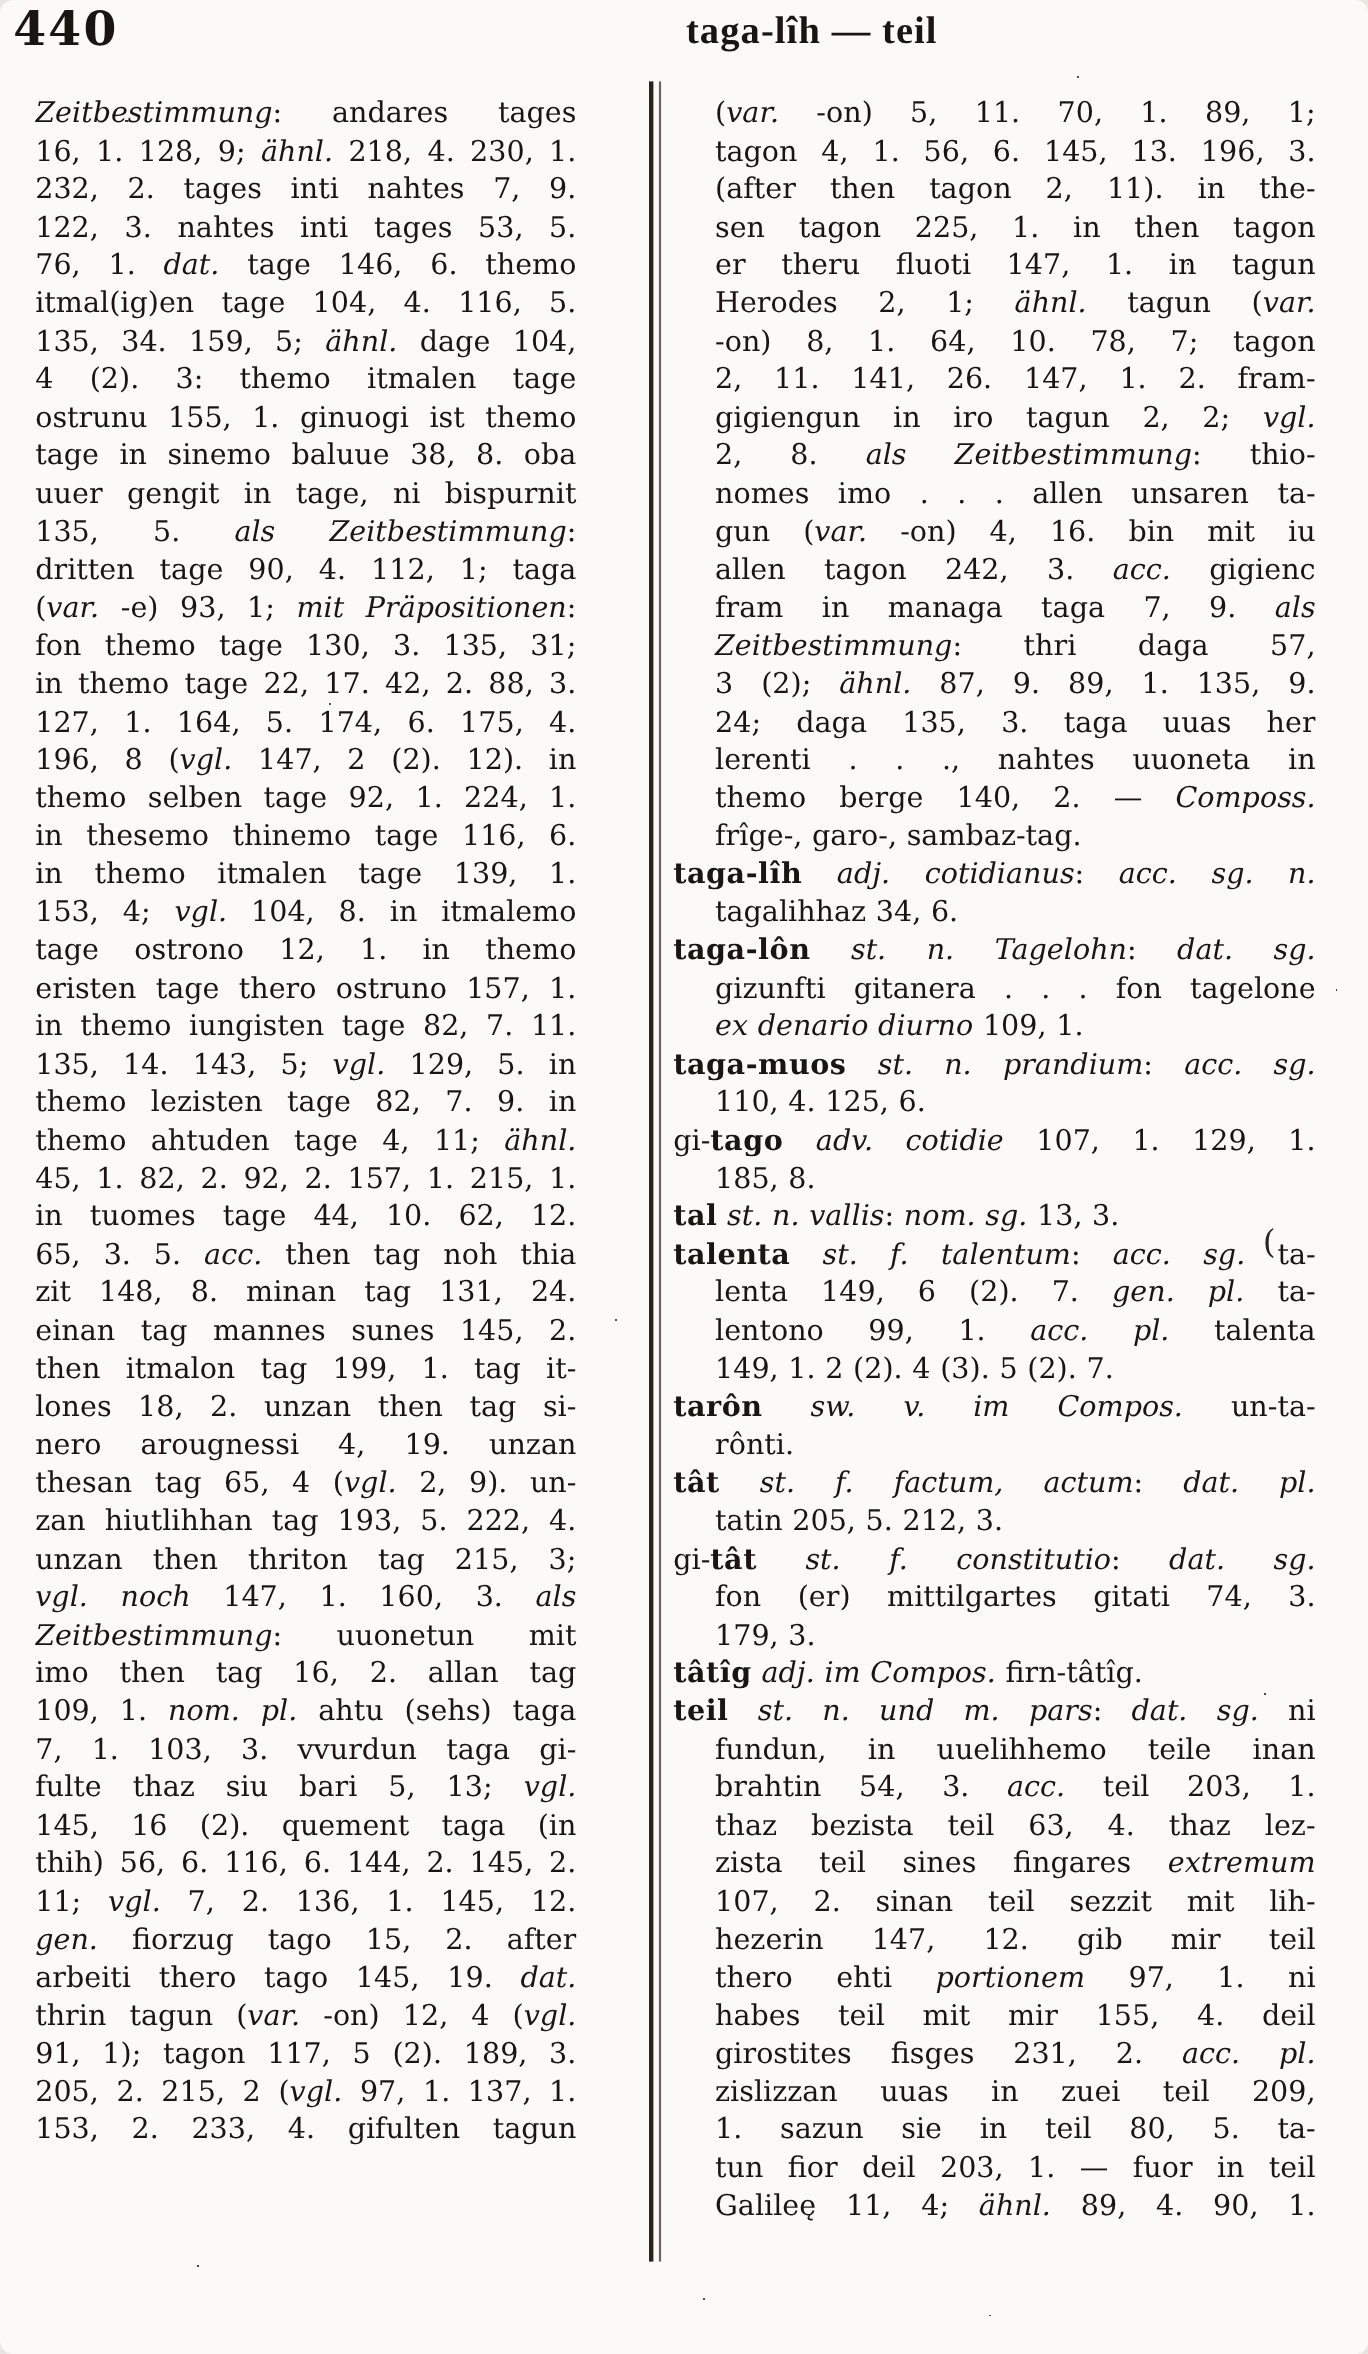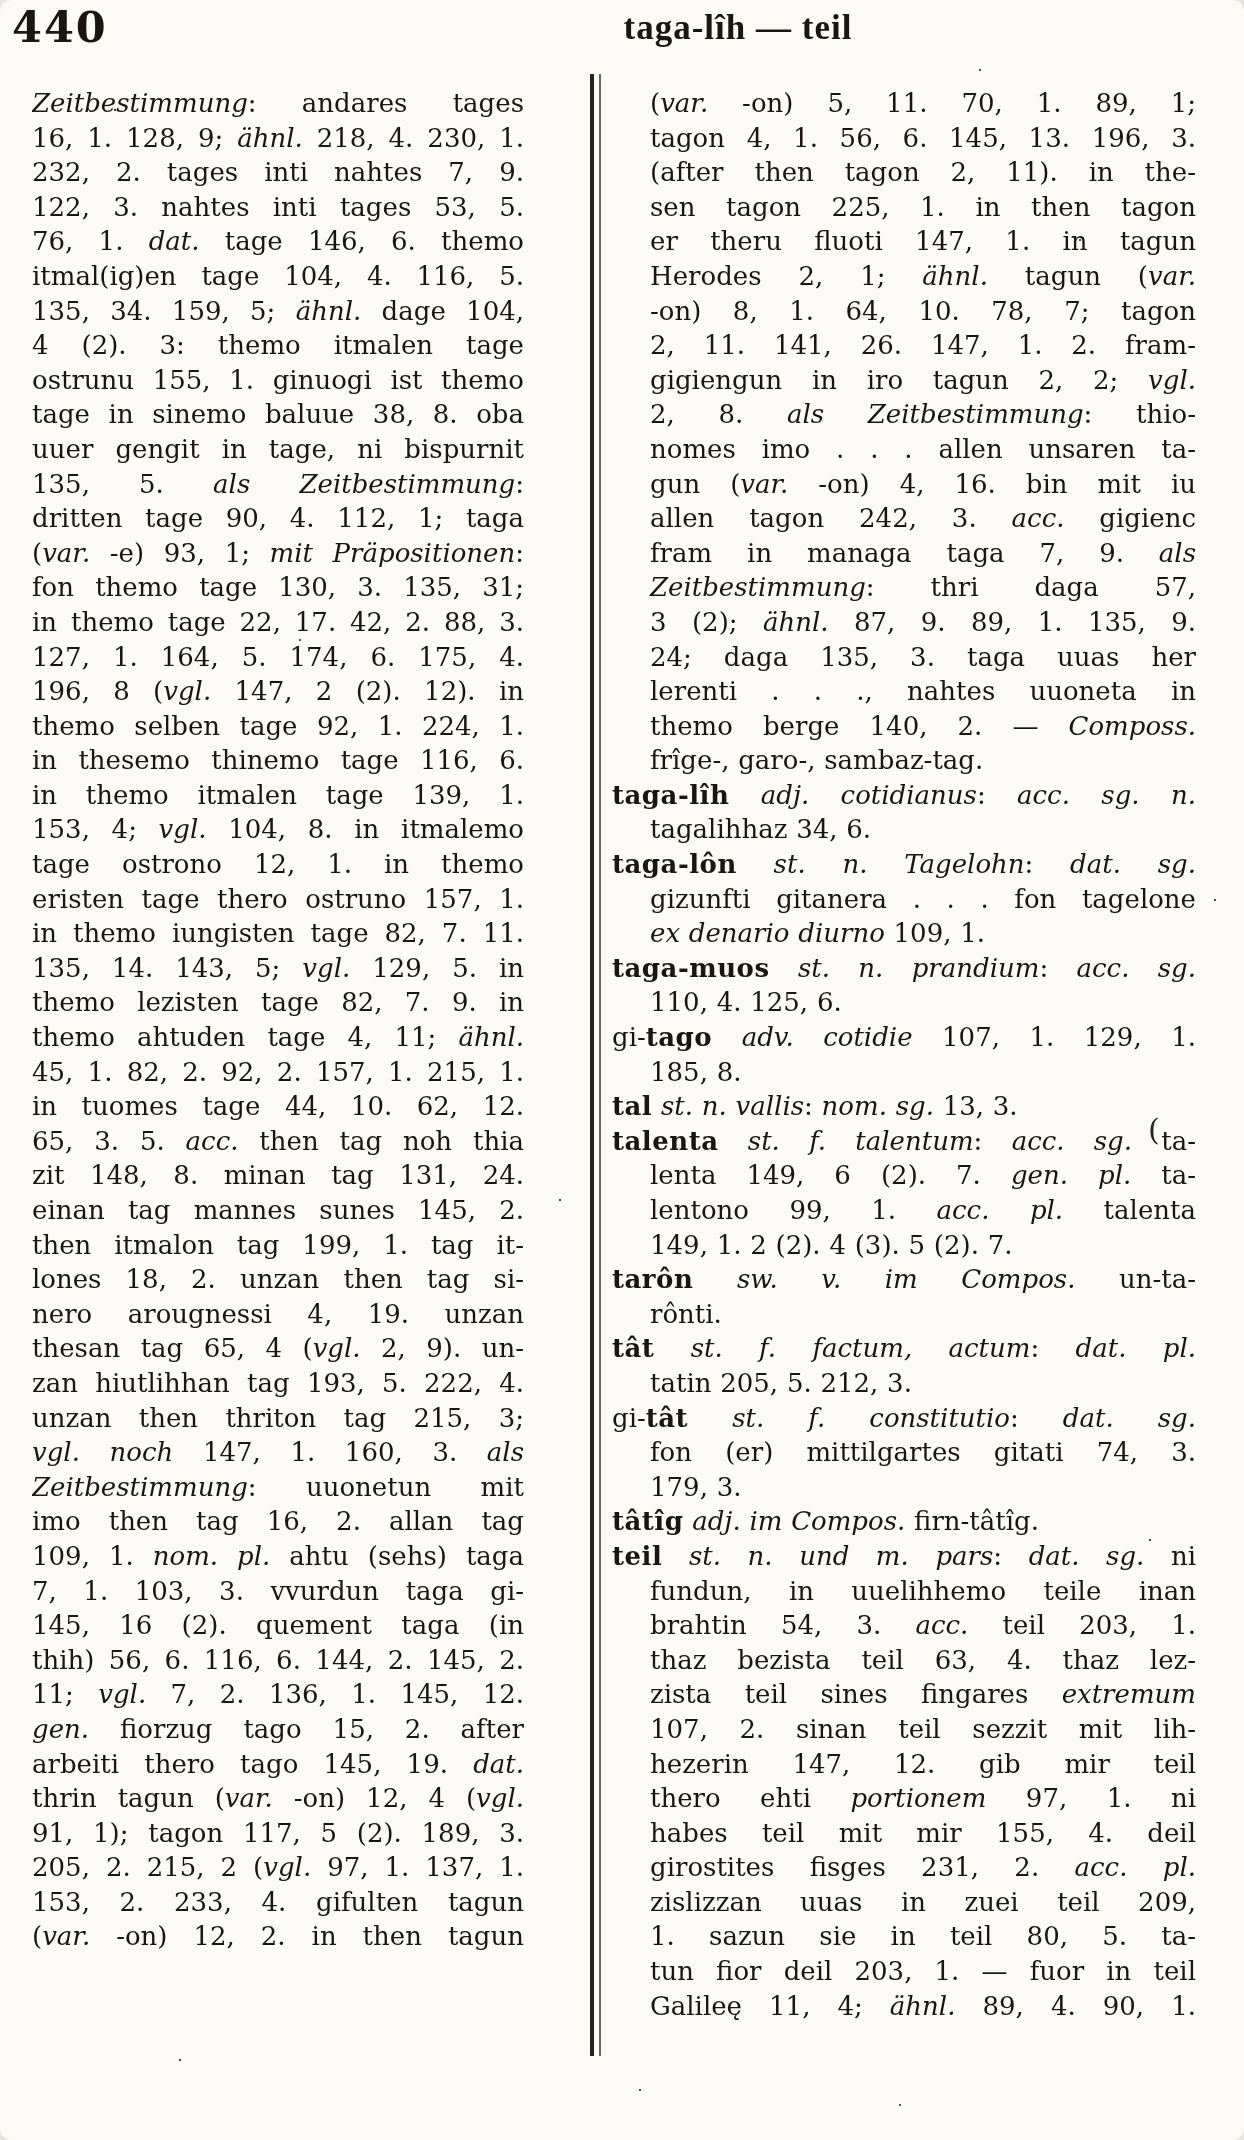--- a/index.html
+++ b/index.html
@@ -107,30 +107,30 @@
       <div class="tline"><span>lones 18, 2. unzan then tag si-</span></div>
       <div class="tline"><span>nero arougnessi 4, 19. unzan</span></div>
       <div class="tline"><span>thesan tag 65, 4 (</span><span class="it">vgl.</span><span> 2, 9). un-</span></div>
       <div class="tline"><span>zan hiutlihhan tag 193, 5. 222, 4.</span></div>
       <div class="tline"><span>unzan then thriton tag 215, 3;</span></div>
       <div class="tline"><span class="it">vgl. noch</span><span> 147, 1. 160, 3. </span><span class="it">als</span></div>
       <div class="tline"><span class="it">Zeitbestimmung</span><span>: uuonetun mit</span></div>
       <div class="tline"><span>imo then tag 16, 2. allan tag</span></div>
       <div class="tline"><span>109, 1. </span><span class="it">nom. pl.</span><span> ahtu (sehs) taga</span></div>
       <div class="tline"><span>7, 1. 103, 3. vvurdun taga gi-</span></div>
+      <div class="tline"><span>fulte thaz siu bari 5, 13; </span><span class="it">vgl.</span></div>
       <div class="tline"><span>145, 16 (2). quement taga (in</span></div>
       <div class="tline"><span>thih) 56, 6. 116, 6. 144, 2. 145, 2.</span></div>
       <div class="tline"><span>11; </span><span class="it">vgl.</span><span> 7, 2. 136, 1. 145, 12.</span></div>
       <div class="tline"><span class="it">gen.</span><span> fiorzug tago 15, 2. after</span></div>
       <div class="tline"><span>arbeiti thero tago 145, 19. </span><span class="it">dat.</span></div>
       <div class="tline"><span>thrin tagun (</span><span class="it">var.</span><span> -on) 12, 4 (</span><span class="it">vgl.</span></div>
       <div class="tline"><span>91, 1); tagon 117, 5 (2). 189, 3.</span></div>
       <div class="tline"><span>205, 2. 215, 2 (</span><span class="it">vgl.</span><span> 97, 1. 137, 1.</span></div>
       <div class="tline"><span>153, 2. 233, 4. gifulten tagun</span></div>
-      <div class="tline"><span>(</span><span class="it">var.</span><span> -on) 12, 2. in then tagun</span></div>
     </div>
   <div class="col col-right" id="col-right">
       <div class="tline"><span>(</span><span class="it">var.</span><span> -on) 5, 11. 70, 1. 89, 1;</span></div>
       <div class="tline"><span>tagon 4, 1. 56, 6. 145, 13. 196, 3.</span></div>
       <div class="tline"><span>(after then tagon 2, 11). in the-</span></div>
       <div class="tline"><span>sen tagon 225, 1. in then tagon</span></div>
       <div class="tline"><span>er theru fluoti 147, 1. in tagun</span></div>
       <div class="tline"><span>Herodes 2, 1; </span><span class="it">ähnl.</span><span> tagun (</span><span class="it">var.</span></div>
       <div class="tline"><span>-on) 8, 1. 64, 10. 78, 7; tagon</span></div>
       <div class="tline"><span>2, 11. 141, 26. 147, 1. 2. fram-</span></div>

